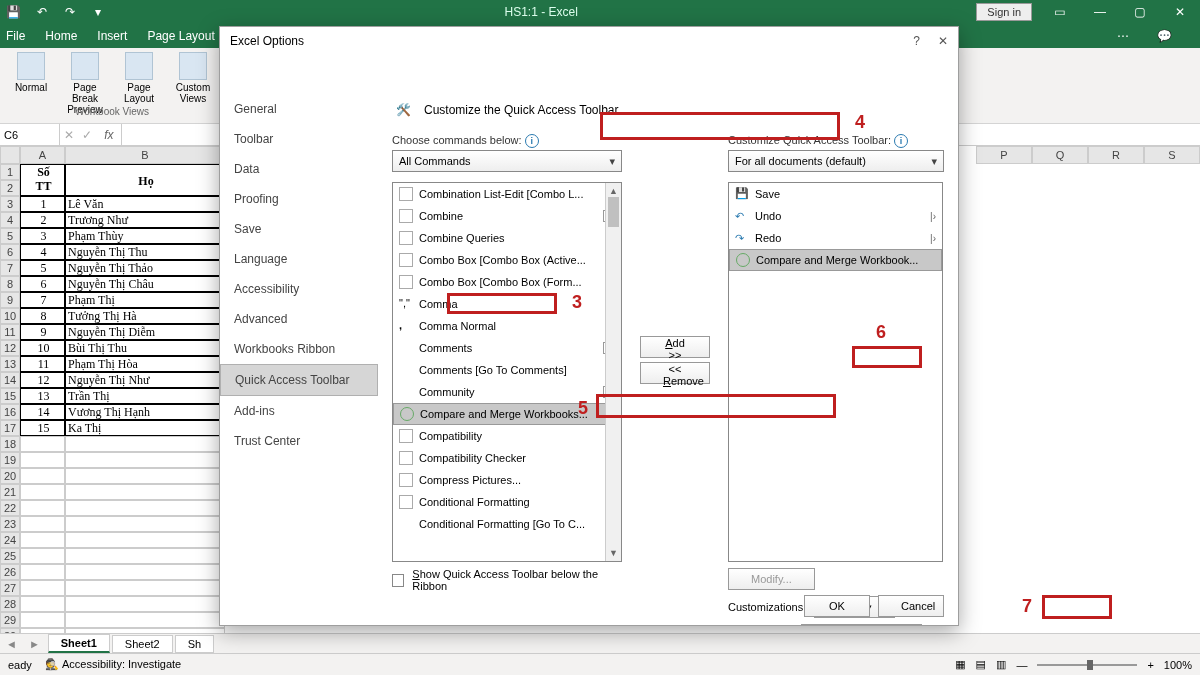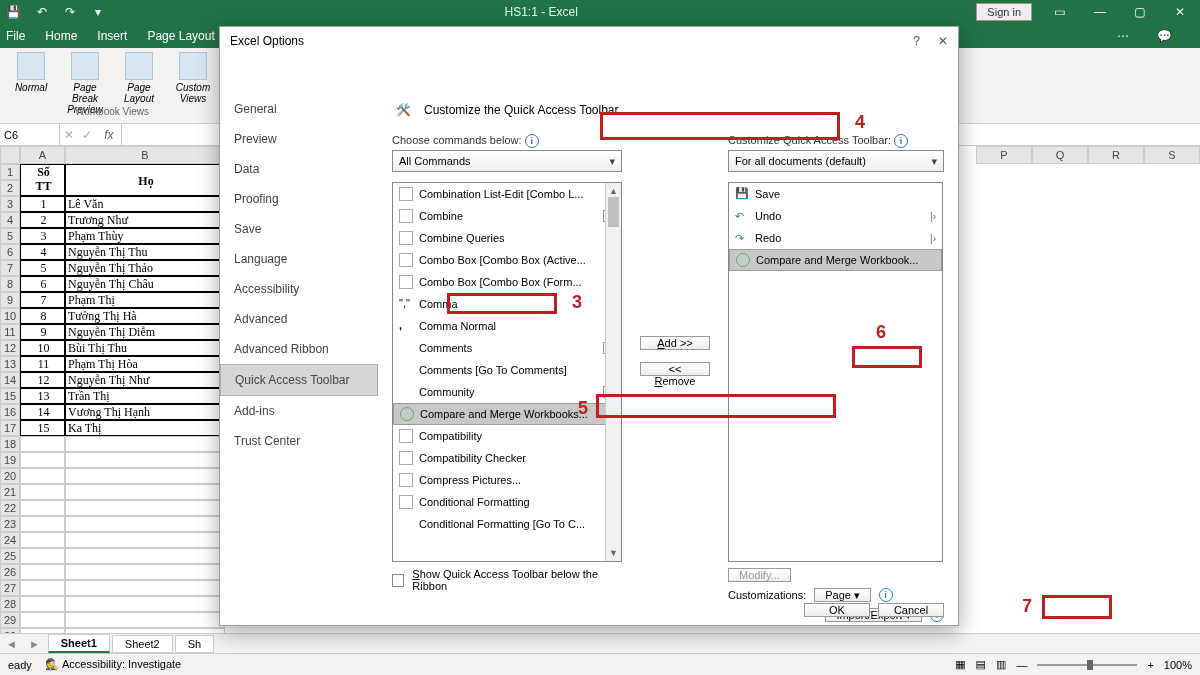--- a/index.html
+++ b/index.html
@@ -16,21 +16,21 @@
 .win-btn.close { }
 
 
 .menubar { height: 24px; background: #217346; display: flex; align-items: center; padding-left: 6px; }
 .menubar span { color: #fff; margin-right: 20px; font-size: 12px; }
 .menubar .right-icons { margin-left: auto; display: flex; gap: 8px; margin-right: 8px; }
 
 
 .ribbon { height: 76px; background: #f3f2f1; border-bottom: 1px solid #d4d4d4; display: flex; padding: 4px 6px 0 6px; gap: 10px; }
 .rib-group { display: flex; flex-direction: column; align-items: center; }
-.rib-btns { display: flex; gap: 4px; font-style: italic; }
+.rib-btns { display: flex; gap: 4px; }
 .rib-btn { display: flex; flex-direction: column; align-items: center; width: 50px; }
 .rib-btn .ico { width: 28px; height: 28px; background: #d9e6f2; border: 1px solid #b0c4d4; }
 .rib-btn .lbl { font-size: 10px; text-align: center; line-height: 1.1; margin-top: 2px; height: 22px; }
 .rib-group .grp-label { font-size: 10px; color: #666; margin-top: 2px; }
 .rib-checks { display: flex; flex-direction: column; gap: 4px; padding-top: 6px; }
 .rib-checks label { font-size: 11px; color: #666; }
 
 
 .fbar { height: 22px; display: flex; border-bottom: 1px solid #ccc; align-items: center; }
 .namebox { width: 60px; border-right: 1px solid #ccc; height: 100%; padding-left: 4px; display: flex; align-items: center; font-size: 11px; }
@@ -88,21 +88,21 @@
 .listbox { width: 100%; height: 380px; border: 1px solid #888; overflow: hidden; position: relative; margin-top: 10px; }
 .list-item { display: flex; align-items: center; gap: 6px; height: 22px; padding: 0 6px; font-size: 11px; position: relative; }
 .list-item .li-icon { width: 14px; height: 14px; border: 1px solid #aaa; }
 .list-item.sel { background: #c8c8c8; border: 1px solid #999; }
 .list-item .submenu { margin-left: auto; color: #666; font-size: 10px; }
 .list-item .expand { margin-left: auto; width: 12px; height: 12px; border: 1px solid #999; font-size: 8px; line-height: 10px; text-align: center; color: #555; }
 .list-scrollbar { position: absolute; right: 0; top: 0; bottom: 0; width: 16px; background: #f0f0f0; border-left: 1px solid #ccc; }
 .list-scrollbar .sthumb { position: absolute; top: 0; left: 2px; right: 2px; height: 30px; background: #c0c0c0; }
 .list-scrollbar .sbtn { position: absolute; left: 0; right: 0; height: 16px; text-align: center; font-size: 9px; line-height: 16px; color: #666; }
 .sbtn.up { top: 0; } .sbtn.down { bottom: 0; }
-.mid-btns button, .dlg-btn { height: 14px; border: 1px solid #999; background: linear-gradient(#fff,#eee); font-size: 11px; padding: 0 10px; }
+.mid-btns button, .dlg-btn { height: 22px; border: 1px solid #999; background: linear-gradient(#fff,#eee); font-size: 11px; padding: 0 22px; }
 .right-list { width: 215px; height: 380px; border: 1px solid #888; margin-top: 10px; position: relative; background: #fff; }
 
 .below-row { display: flex; align-items: center; gap: 8px; margin-top: 6px; font-size: 11px; }
 .chk { width: 13px; height: 13px; border: 1px solid #888; background: #fff; display: inline-block; }
 .info-icon { display: inline-flex; width: 14px; height: 14px; border: 1px solid #2a7ab0; border-radius: 50%; color: #2a7ab0; font-size: 9px; align-items: center; justify-content: center; font-weight: bold; }
 
 .footer { position: absolute; right: 14px; bottom: 8px; display: flex; gap: 8px; }
 .footer button { width: 66px; }
 
 
@@ -404,28 +404,28 @@
   <div class="dlg-title">
     <span>Excel Options</span>
     <div class="wctrl">
       <span>?</span>
       <span>✕</span>
     </div>
   </div>
   <div class="dlg-body">
     <div class="dlg-nav">
       <div class="nav-item">General</div>
-      <div class="nav-item">Preview</div>
+      <div class="nav-item">Toolbar</div>
       <div class="nav-item">Data</div>
       <div class="nav-item">Proofing</div>
       <div class="nav-item">Save</div>
       <div class="nav-item">Language</div>
       <div class="nav-item">Accessibility</div>
       <div class="nav-item">Advanced</div>
-      <div class="nav-item">Advanced Ribbon</div>
+      <div class="nav-item">Workbooks Ribbon</div>
       <div class="nav-item sel">Quick Access Toolbar</div>
       <div class="nav-item">Add-ins</div>
       <div class="nav-item">Trust Center</div>
     </div>
     <div class="dlg-content">
       <div class="hdr-row">
         <span class="mini-icon">🛠️</span>
         <span>Customize the Quick Access Toolbar.</span>
       </div>
 

